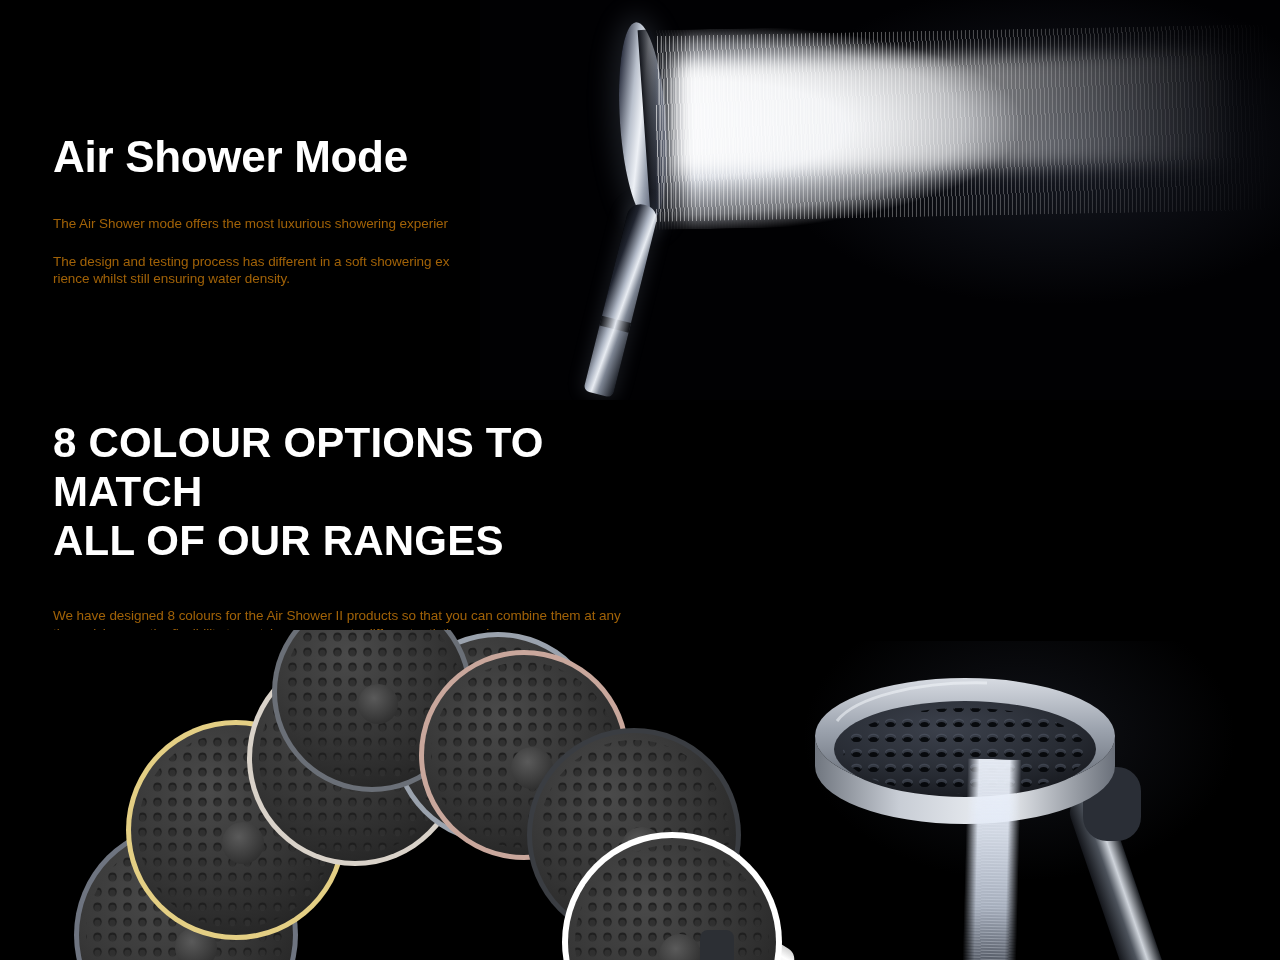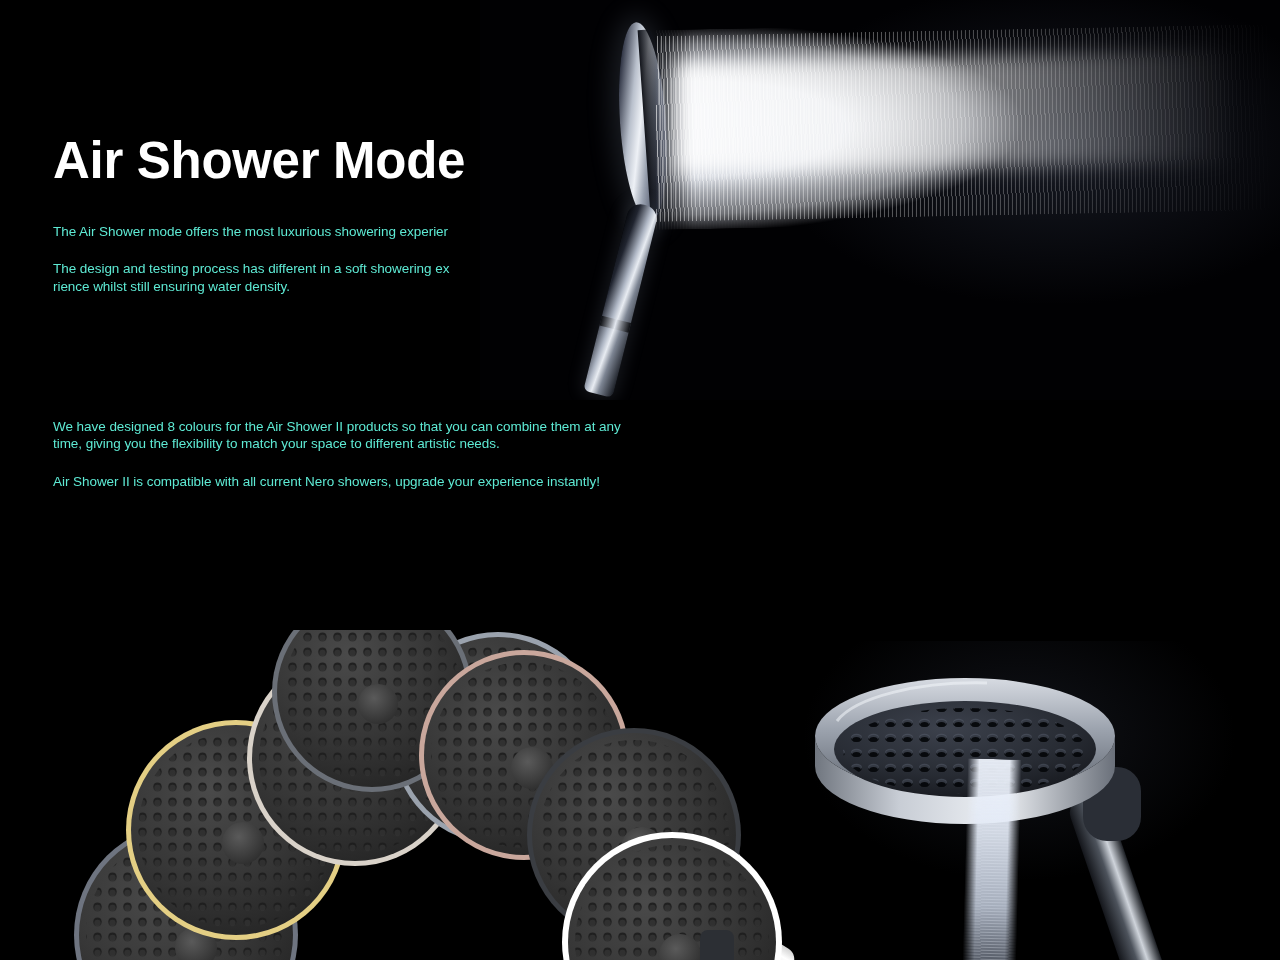--- a/index.html
+++ b/index.html
@@ -69,25 +69,25 @@
     position:absolute; left:176px; top:30px; width:620px; height:186px;
     background:repeating-linear-gradient(87.8deg, rgba(255,255,255,.50) 0px, rgba(255,255,255,.50) 1px, rgba(255,255,255,0) 1px, rgba(255,255,255,0) 4px);
     -webkit-mask-image:linear-gradient(90deg, rgba(0,0,0,.9) 0%, rgba(0,0,0,.55) 55%, rgba(0,0,0,0) 100%);
     mask-image:linear-gradient(90deg, rgba(0,0,0,.9) 0%, rgba(0,0,0,.55) 55%, rgba(0,0,0,0) 100%);
     transform:skewY(-1.1deg); filter:blur(.3px);
   }
 
   
   .text-block { position:absolute; }
   .h-title {
-    font-size:51px; font-weight:700; letter-spacing:-.3px; line-height:1.12; color:#fff;
+    font-size:44px; font-weight:700; letter-spacing:-.3px; line-height:1.12; color:#fff;
   }
   .h-title.caps { font-size:42px; letter-spacing:.2px; line-height:1.17; }
   .body-p {
-    font-size:13.5px; font-weight:400; line-height:1.28; color:#5eead4;
+    font-size:13.5px; font-weight:400; line-height:1.28; color:#a16207;
     letter-spacing:-.05px;
   }
 
   #block-air-shower { left:53px; top:132px; width:416px; }
   #block-air-shower .h-title { margin-bottom:34px; }
   
   .clip-wrap { width:416px; overflow:hidden; white-space:nowrap; }
   #p-air-1 { margin-bottom:20px; }
   #p-air-2 { width:416px; white-space:normal; }
 
@@ -138,20 +138,24 @@
   <div id="block-air-shower" class="text-block">
     <h1 class="h-title">Air Shower Mode</h1>
     <div class="clip-wrap">
       <p class="body-p" id="p-air-1">The Air Shower mode offers the most luxurious showering experier</p>
     </div>
     <p class="body-p" id="p-air-2">The design and testing process has different in a soft showering ex rience whilst still ensuring water density.</p>
   </div>
 </div>
 
 <div id="block-colours" class="text-block">
+  <h2 class="h-title caps">
+    <span>8 COLOUR OPTIONS TO MATCH</span><br>
+    <span>ALL OF OUR RANGES</span>
+  </h2>
   <p class="body-p" id="p-col-1">We have designed 8 colours for the Air Shower II products so that you can combine them at any time, giving you the flexibility to match your space to different artistic needs.</p>
   <p class="body-p" id="p-col-2">Air Shower II is compatible with all current Nero showers, upgrade your experience instantly!</p>
 </div>
 
 <div id="block-microbubble" class="text-block">
 </div>
 
 <div id="fan-panel" class="panel">
   <svg id="fan-svg" width="795" height="330" viewBox="0 0 795 330">
     <defs>

